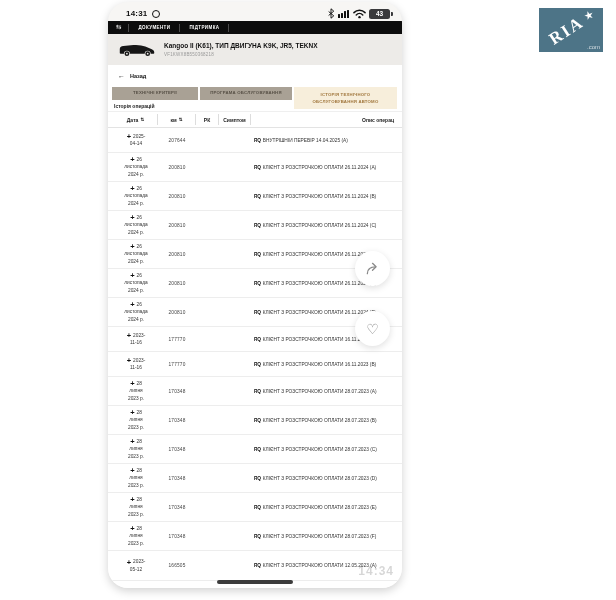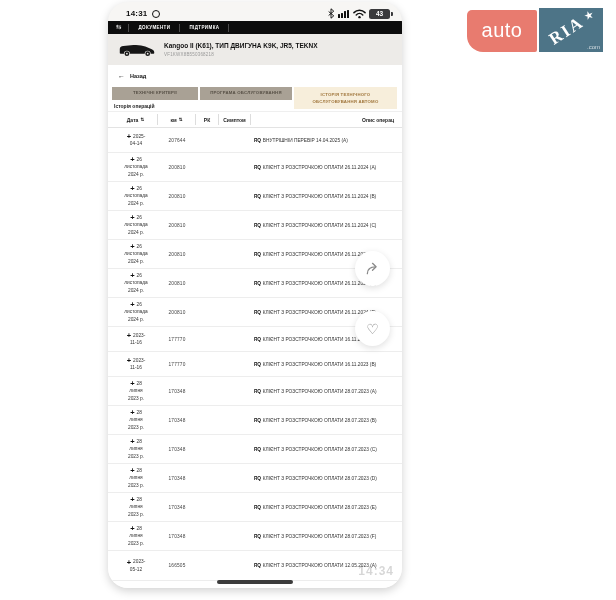--- a/index.html
+++ b/index.html
@@ -457,20 +457,19 @@
   <div class="fab fab-share">
     <svg width="17" height="15" viewBox="0 0 18 16">
       <path d="M3.5 13.5 C3.5 8 8 6.2 12.2 6.2" stroke="#8a8a8a" stroke-width="1.4" fill="none" stroke-linecap="round"></path>
       <path d="M9 2.5 L12.8 6.2 L9 9.9" stroke="#8a8a8a" stroke-width="1.4" fill="none" stroke-linecap="round" stroke-linejoin="round"></path>
     </svg>
   </div>
   <div class="fab fab-heart">
     <span class="heart-glyph">♡</span>
   </div>
 
-  <div class="brand-auto">auto</div>
   <div class="brand-ria">
     <span class="ria-star">★</span>
     <span class="ria-text">RIA</span>
     <span class="ria-com">.com</span>
   </div>
 
 </div>
 
 </body></html>

